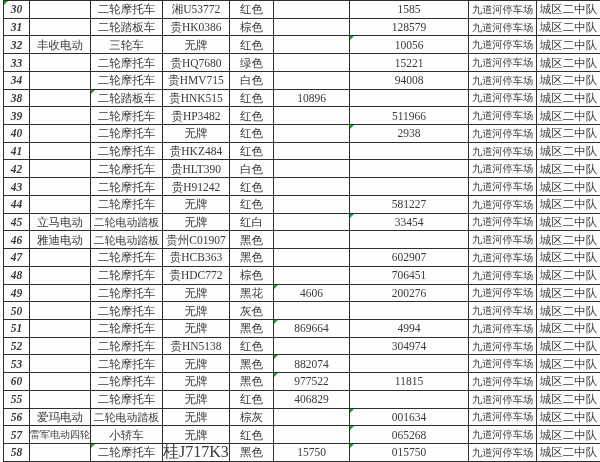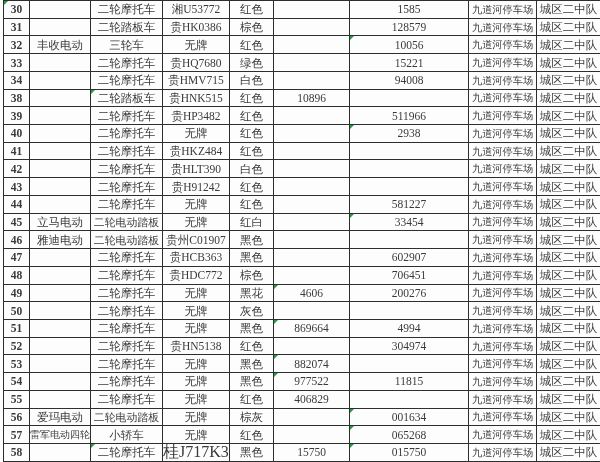--- a/index.html
+++ b/index.html
@@ -33,20 +33,21 @@
     color: #3a3a3a;
     padding: 0;
     position: relative;
     overflow: hidden;
     white-space: nowrap;
   }
   td.c-num {
     font-weight: bold;
     color: #141414;
     font-size: 11px;
+    font-style: italic;
   }
   .flag {
     position: absolute;
     left: 0;
     top: 0;
     width: 0;
     height: 0;
     border-top: 4px solid #1e9e3e;
     border-right: 4px solid transparent;
   }
@@ -293,21 +294,21 @@
           <td class="c-brand"><span></span></td>
           <td class="c-type"><span>二轮摩托车</span></td>
           <td class="c-plate"><span>无牌</span></td>
           <td class="c-color"><span>黑色</span></td>
           <td class="c-num1"><span>882074</span><span class="flag"></span></td>
           <td class="c-num2"><span></span></td>
           <td class="c-location"><span style="font-size: 10.2px;">九道河停车场</span></td>
           <td class="c-unit"><span>城区二中队</span></td>
         </tr>
         <tr>
-          <td class="c-num"><span>54</span></td>
+          <td class="c-num"><span>60</span></td>
           <td class="c-brand"><span></span></td>
           <td class="c-type"><span>二轮摩托车</span></td>
           <td class="c-plate"><span>无牌</span></td>
           <td class="c-color"><span>黑色</span></td>
           <td class="c-num1"><span>977522</span><span class="flag"></span></td>
           <td class="c-num2"><span>11815</span></td>
           <td class="c-location"><span style="font-size: 10.2px;">九道河停车场</span></td>
           <td class="c-unit"><span>城区二中队</span></td>
         </tr>
         <tr>

